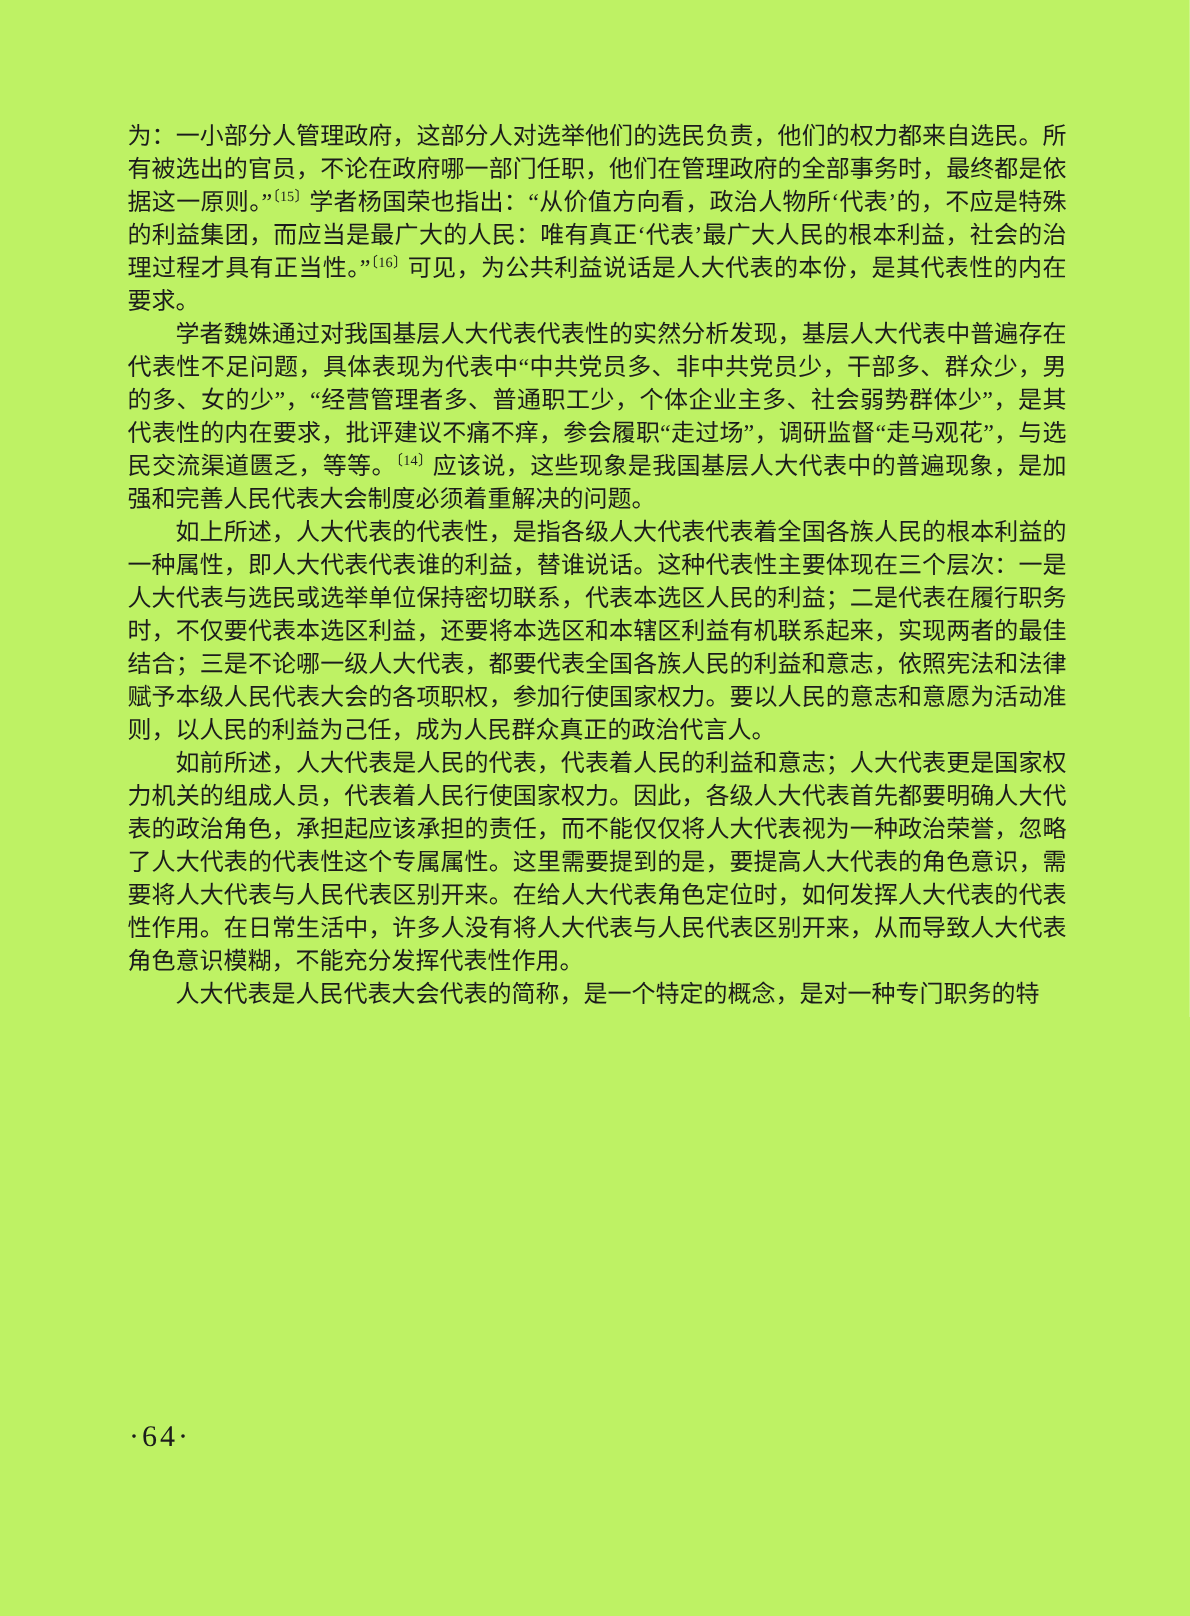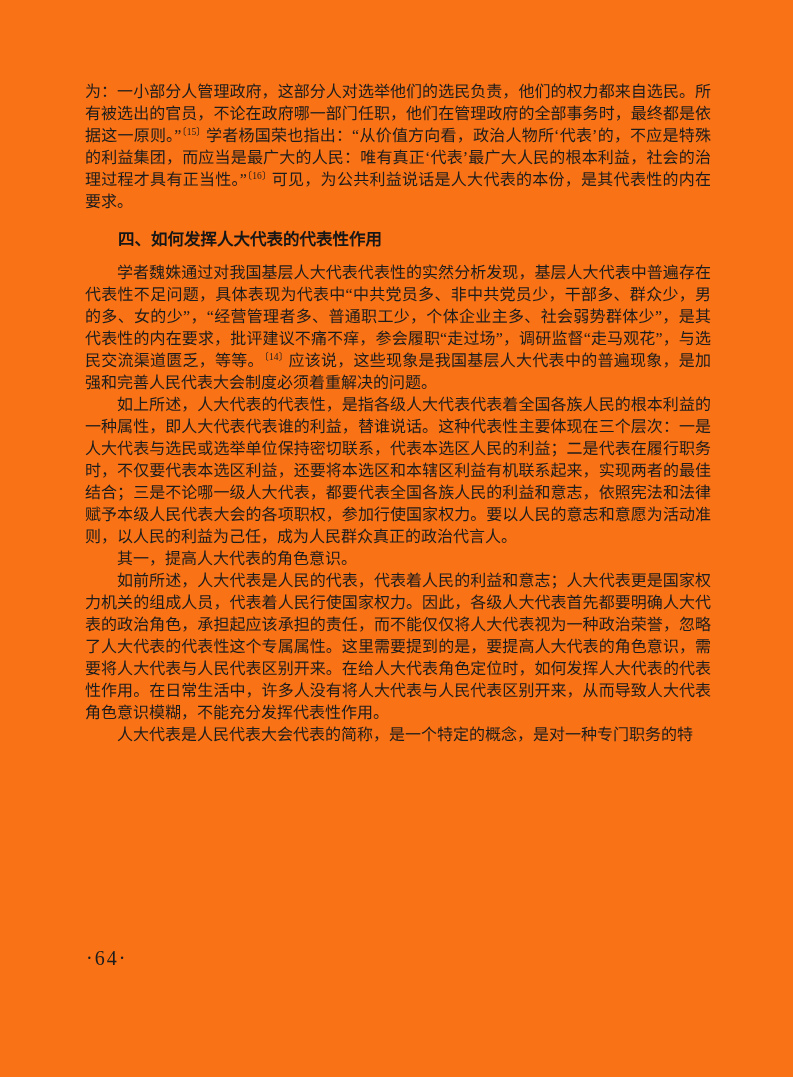--- a/index.html
+++ b/index.html
@@ -5,21 +5,21 @@
   * { margin: 0; padding: 0; box-sizing: border-box; }
   html, body { width: 793px; height: 1077px; }
   body {
     background: #ffffff;
     font-family: "Liberation Serif", "DejaVu Serif", serif;
   }
   .page {
     position: relative;
     width: 793px;
     height: 1077px;
-    background: #f97316;
+    background: #bef264;
     color: #1c1c1c;
     overflow: hidden;
   }
   .text-block {
     position: absolute;
     left: 85px;
     top: 81px;
     width: 626px;
     font-size: 16px;
     line-height: 22px;
@@ -55,28 +55,26 @@
   }
 </style>
 </head>
 <body>
 
 <div class="page">
   <div class="text-block">
 
     <p><span>为：一小部分人管理政府，这部分人对选举他们的选民负责，他们的权力都来自选民。所有被选出的官员，不论在政府哪一部门任职，他们在管理政府的全部事务时，最终都是依据这一原则。”</span><sup class="ref">〔15〕</sup><span>学者杨国荣也指出：“从价值方向看，政治人物所‘代表’的，不应是特殊的利益集团，而应当是最广大的人民：唯有真正‘代表’最广大人民的根本利益，社会的治理过程才具有正当性。”</span><sup class="ref">〔16〕</sup><span>可见，为公共利益说话是人大代表的本份，是其代表性的内在要求。</span></p>
 
-    <h2 class="heading">四、如何发挥人大代表的代表性作用</h2>
 
     <p class="indent"><span>学者魏姝通过对我国基层人大代表代表性的实然分析发现，基层人大代表中普遍存在代表性不足问题，具体表现为代表中“中共党员多、非中共党员少，干部多、群众少，男的多、女的少”，“经营管理者多、普通职工少，个体企业主多、社会弱势群体少”，是其代表性的内在要求，批评建议不痛不痒，参会履职“走过场”，调研监督“走马观花”，与选民交流渠道匮乏，等等。</span><sup class="ref">〔14〕</sup><span>应该说，这些现象是我国基层人大代表中的普遍现象，是加强和完善人民代表大会制度必须着重解决的问题。</span></p>
 
     <p class="indent"><span>如上所述，人大代表的代表性，是指各级人大代表代表着全国各族人民的根本利益的一种属性，即人大代表代表谁的利益，替谁说话。这种代表性主要体现在三个层次：一是人大代表与选民或选举单位保持密切联系，代表本选区人民的利益；二是代表在履行职务时，不仅要代表本选区利益，还要将本选区和本辖区利益有机联系起来，实现两者的最佳结合；三是不论哪一级人大代表，都要代表全国各族人民的利益和意志，依照宪法和法律赋予本级人民代表大会的各项职权，参加行使国家权力。要以人民的意志和意愿为活动准则，以人民的利益为己任，成为人民群众真正的政治代言人。</span></p>
 
 
-    <p class="indent"><span>其一，提高人大代表的角色意识。</span></p>
 
     <p class="indent"><span>如前所述，人大代表是人民的代表，代表着人民的利益和意志；人大代表更是国家权力机关的组成人员，代表着人民行使国家权力。因此，各级人大代表首先都要明确人大代表的政治角色，承担起应该承担的责任，而不能仅仅将人大代表视为一种政治荣誉，忽略了人大代表的代表性这个专属属性。这里需要提到的是，要提高人大代表的角色意识，需要将人大代表与人民代表区别开来。在给人大代表角色定位时，如何发挥人大代表的代表性作用。在日常生活中，许多人没有将人大代表与人民代表区别开来，从而导致人大代表角色意识模糊，不能充分发挥代表性作用。</span></p>
 
 
     <p class="indent"><span>人大代表是人民代表大会代表的简称，是一个特定的概念，是对一种专门职务的特</span></p>
 
   </div>
 
   <div class="page-number">·64·</div>
 </div>

